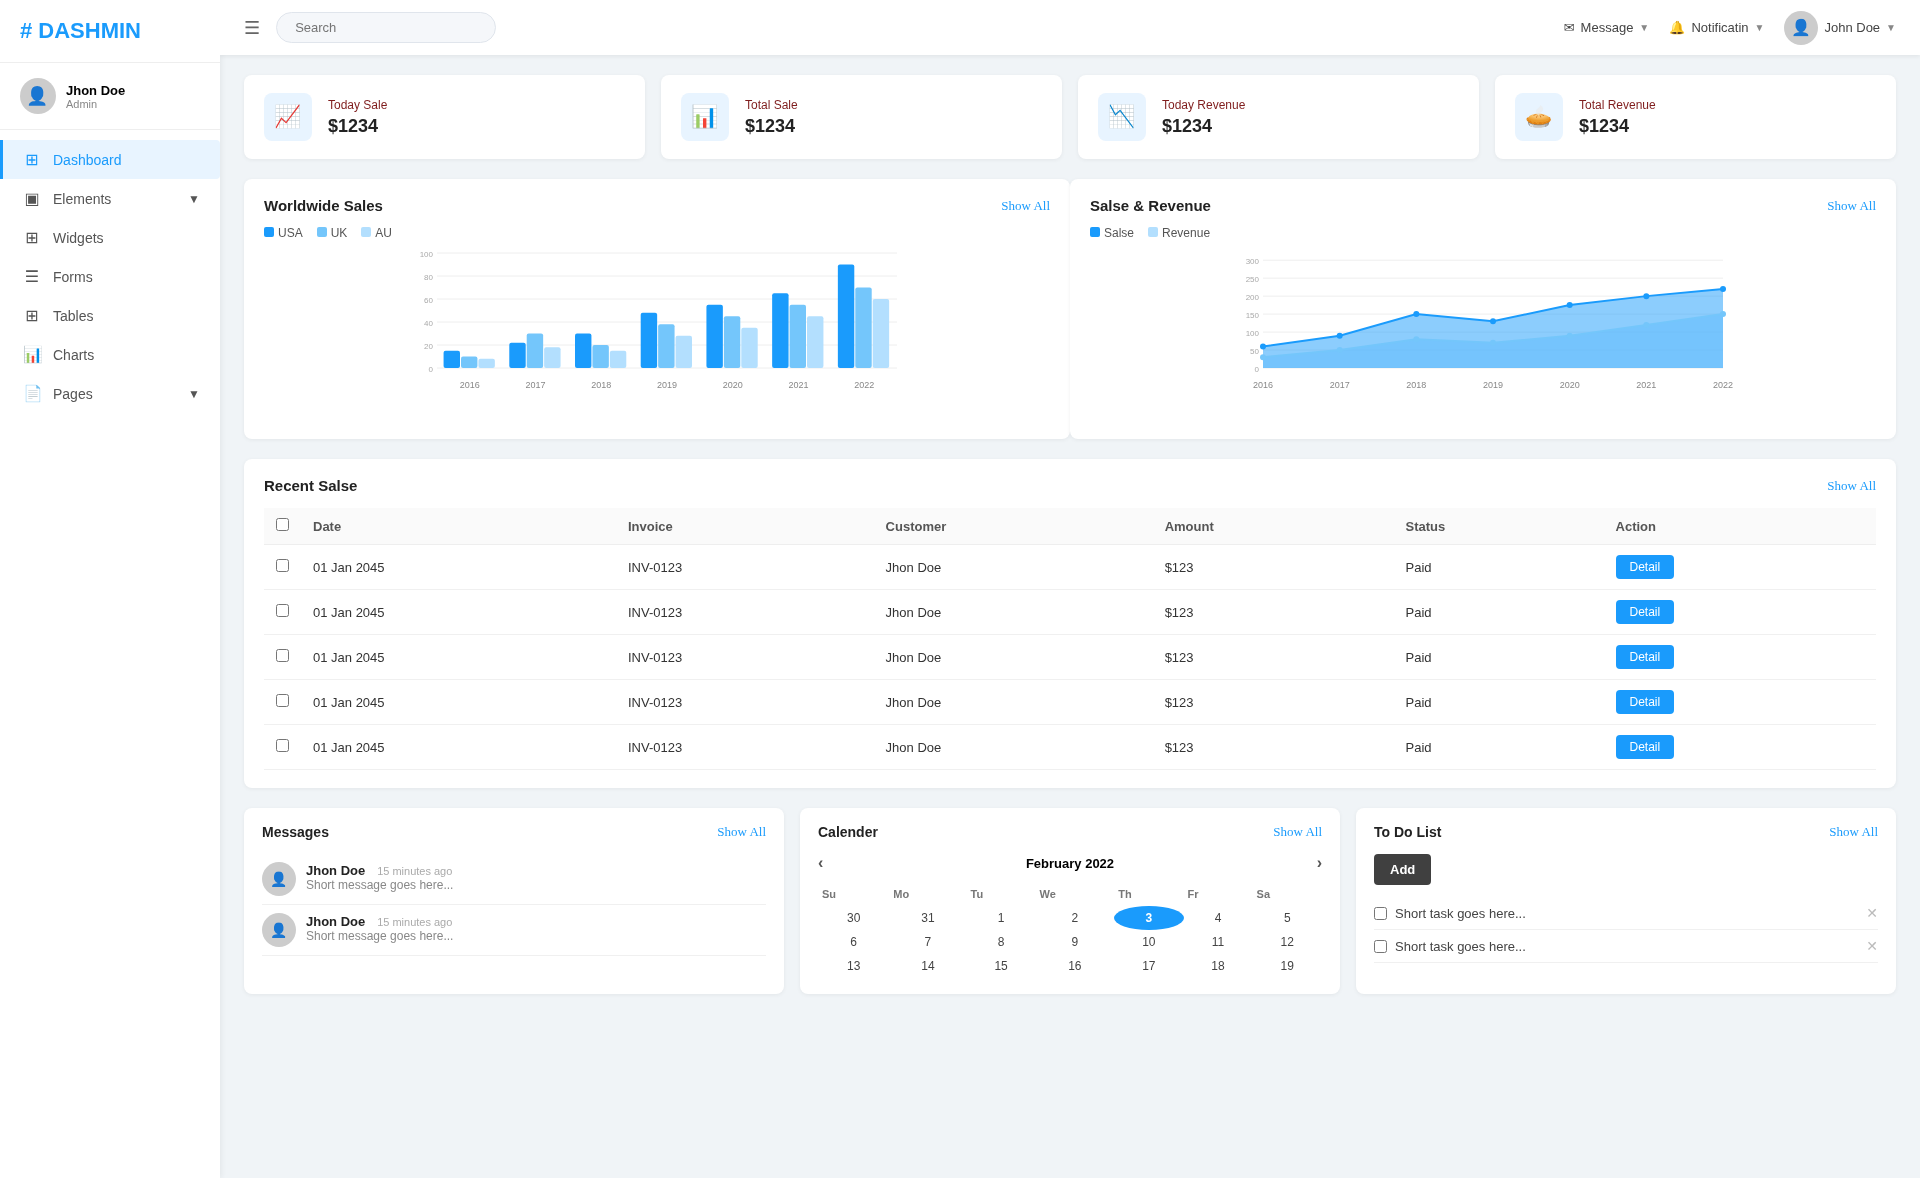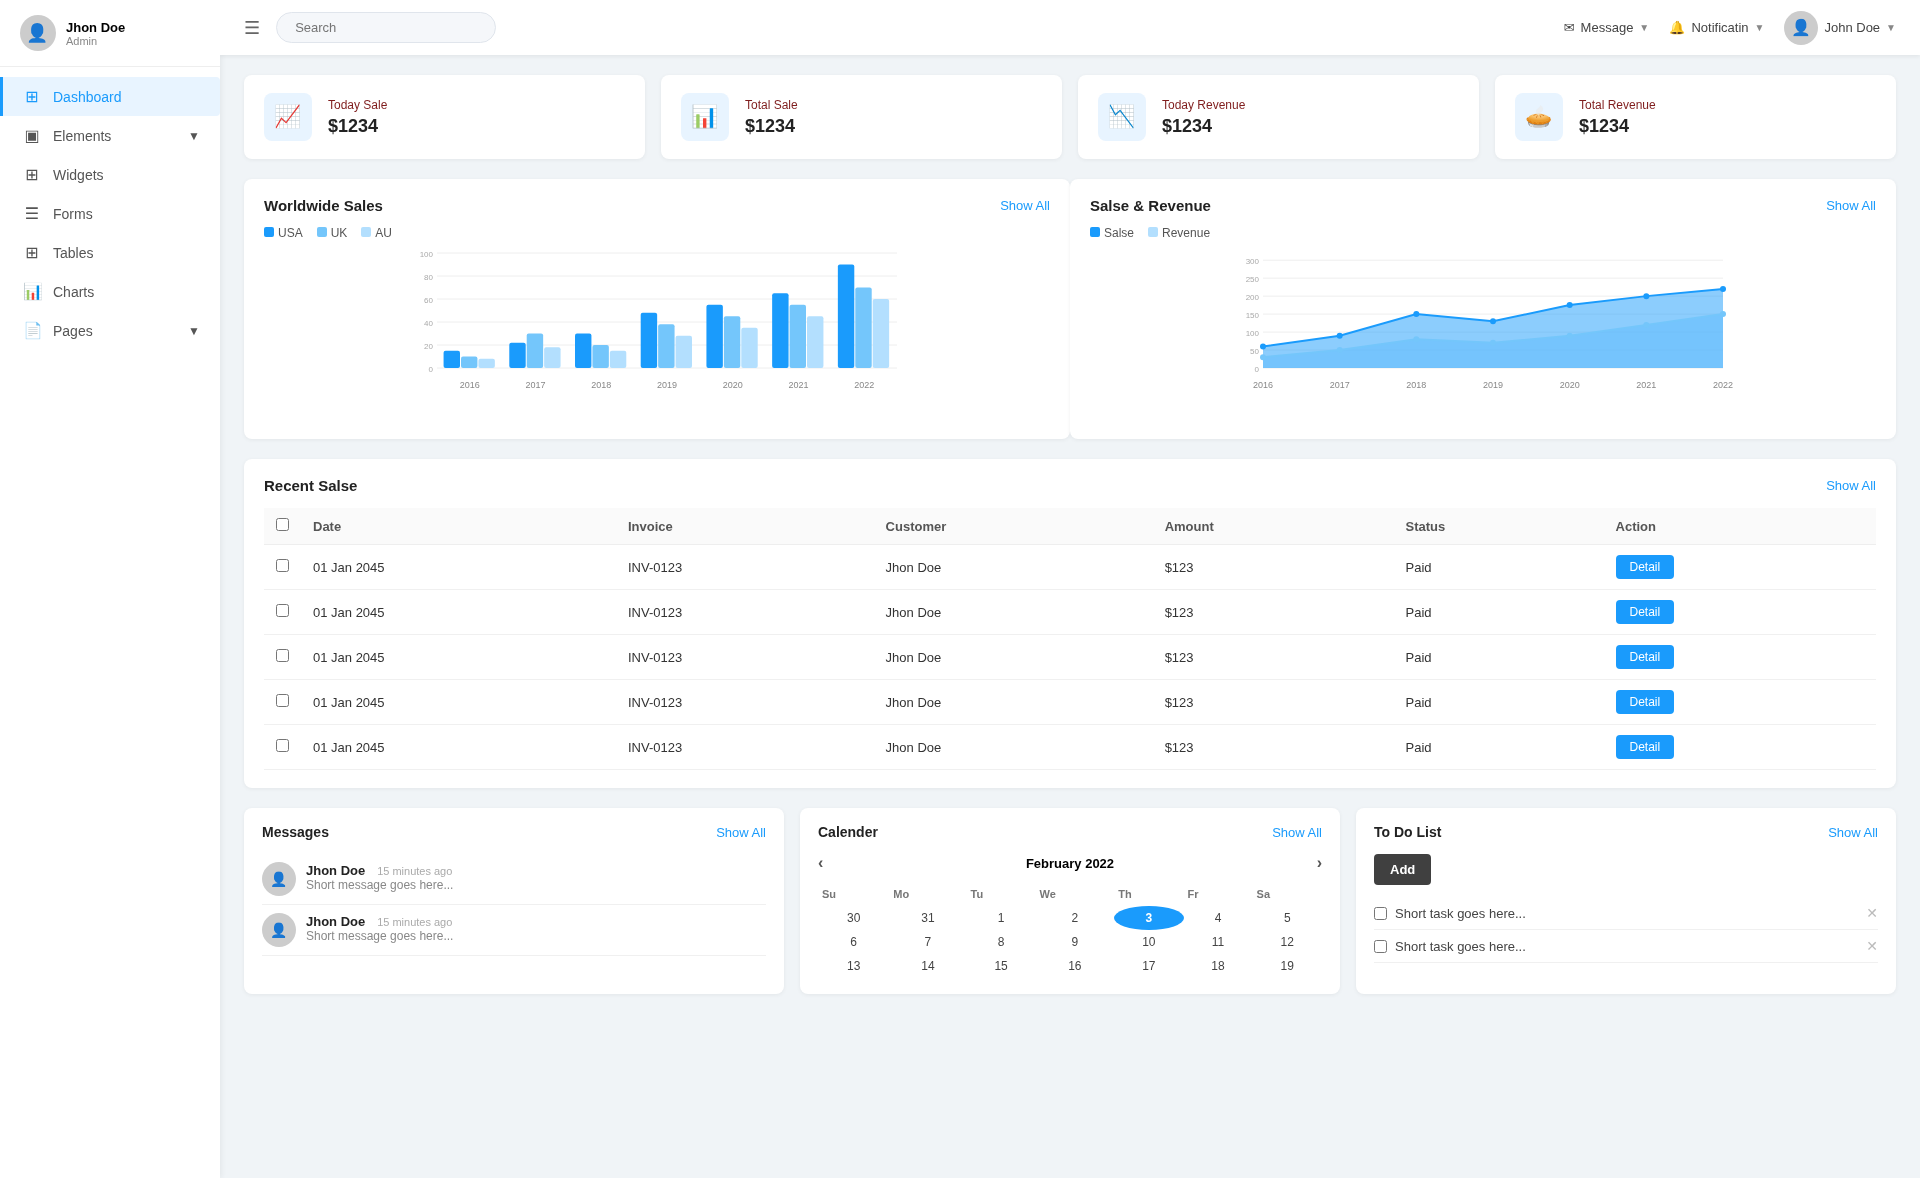--- a/index.html
+++ b/index.html
@@ -162,21 +162,21 @@
       padding: 18px 20px;
       box-shadow: 0 1px 4px rgba(0,0,0,0.06);
     }
     .chart-header {
       display: flex;
       align-items: center;
       justify-content: space-between;
       margin-bottom: 12px;
     }
     .chart-title { font-size: 15px; font-weight: 600; color: #222; }
-    .show-all { color: #1a9bfc; font-size: 13px; cursor: pointer; }
+    .show-all { color: #1a9bfc; font-size: 13px; cursor: pointer; font-family: Liberation Serif, serif; }
     .chart-legend {
       display: flex;
       gap: 14px;
       margin-bottom: 8px;
       font-size: 12px;
       color: #555;
     }
     .legend-dot {
       display: inline-block;
       width: 10px; height: 10px;
@@ -341,20 +341,23 @@
       margin-left: auto;
       cursor: pointer;
       color: #bbb;
       font-size: 14px;
     }
   </style>
 </head>
 <body>
 
 <nav id="sidebar">
+  <div class="sidebar-logo">
+    <span># DASHMIN</span>
+  </div>
   <div class="sidebar-user">
     <div class="sidebar-avatar">👤</div>
     <div class="sidebar-user-info">
       <div class="name">Jhon Doe</div>
       <div class="role">Admin</div>
     </div>
   </div>
   <div class="sidebar-nav">
 
   <div class="nav-item active">

